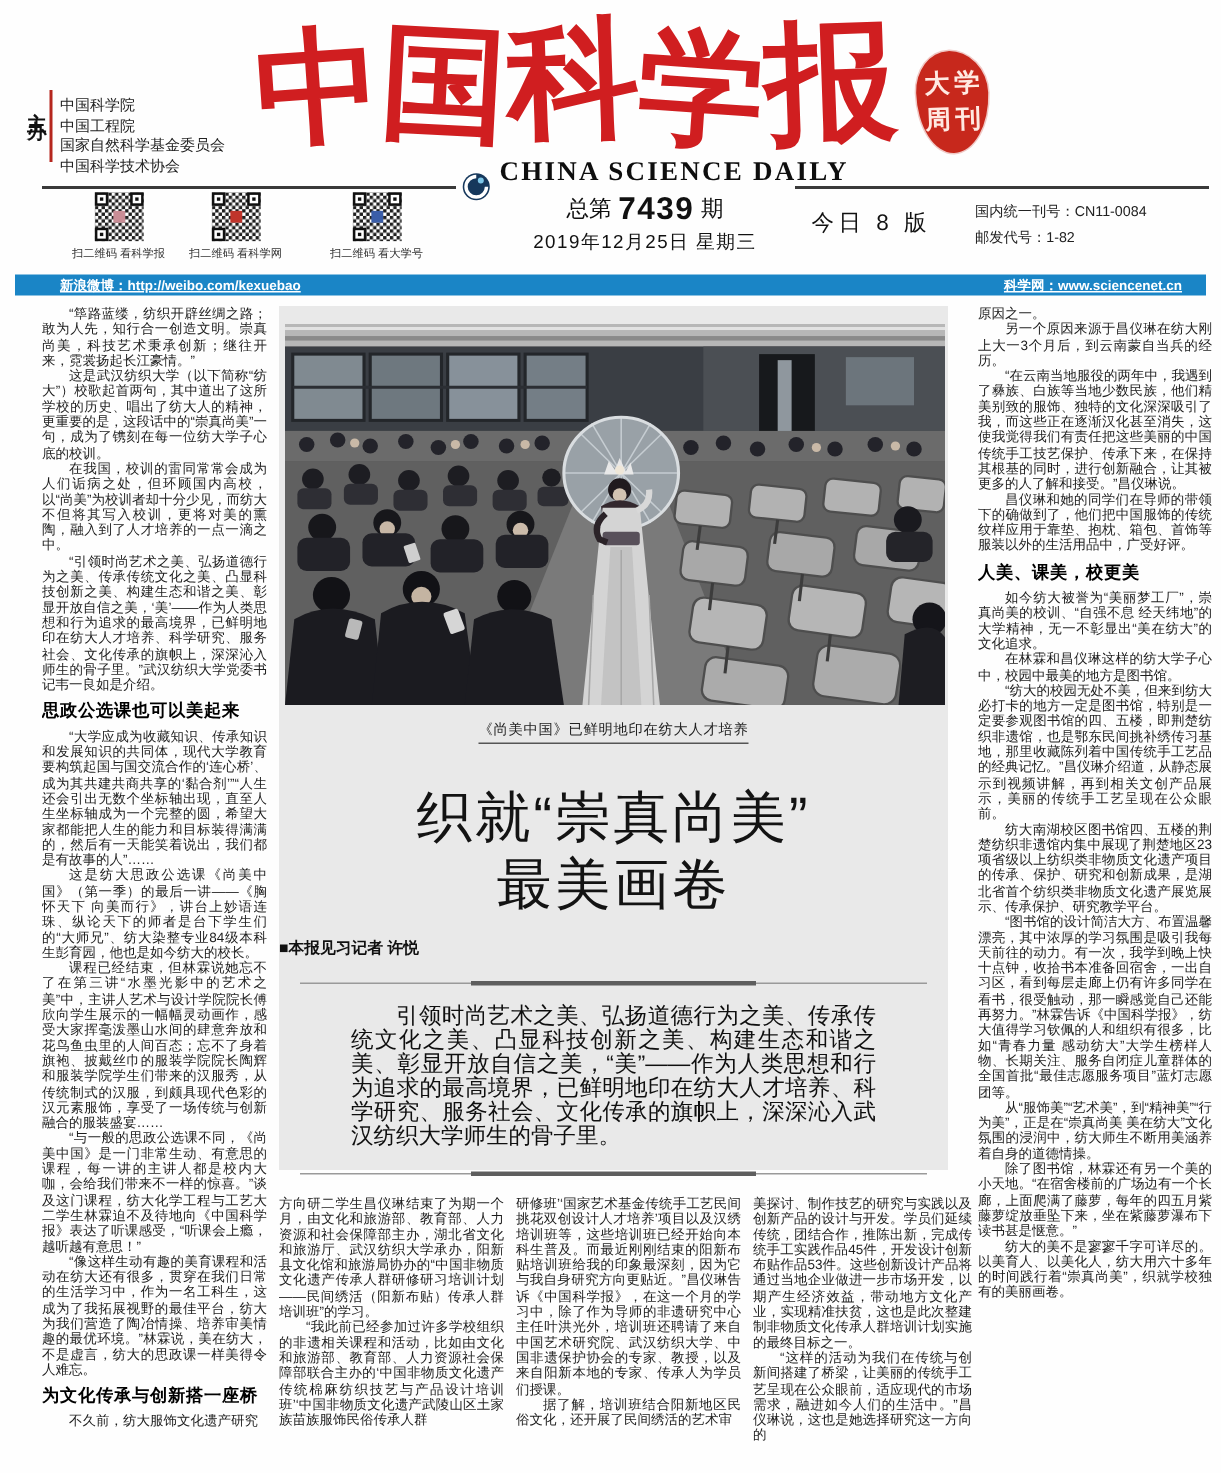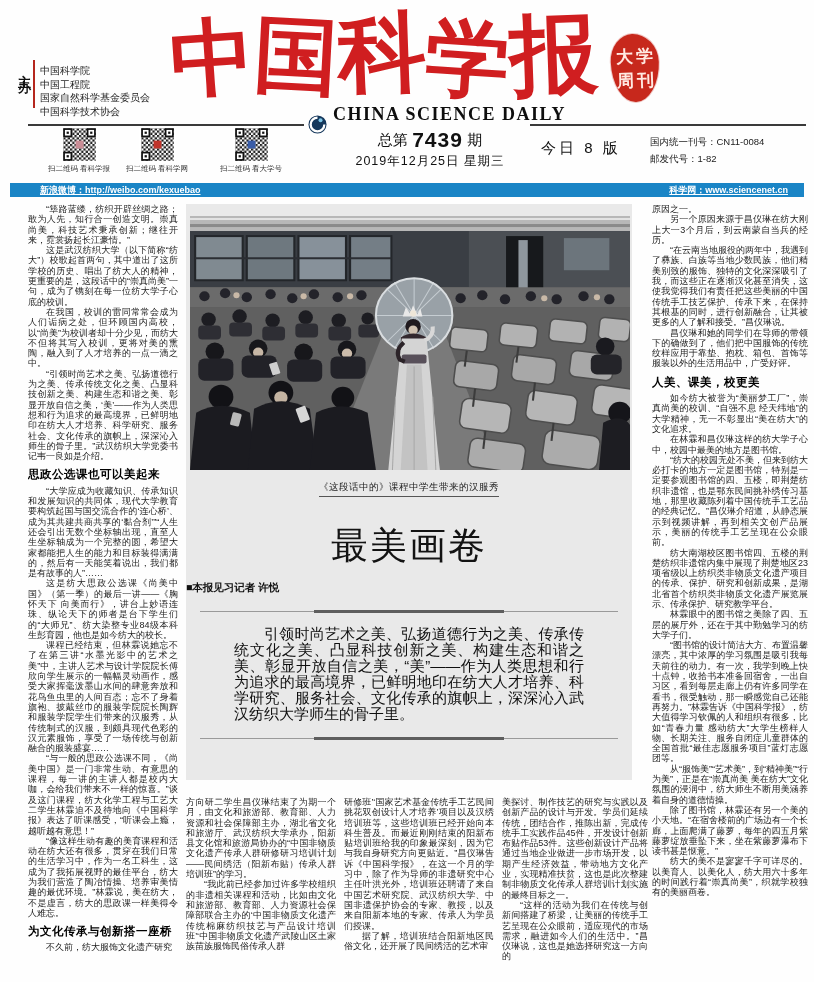--- a/index.html
+++ b/index.html
@@ -371,23 +371,24 @@
               <line x1="235" y1="180" x2="238" y2="253"></line>
               <line x1="217" y1="150" x2="217" y2="253"></line>
             </g>
             <rect x="205" y="138" width="24" height="9" rx="2" fill="#58505a"></rect>
             <path d="M207,126 q-9,8 -4,17 l5,2" fill="none" stroke="#2b2328" stroke-width="4"></path>
             <path d="M227,124 q9,-4 8,-14" fill="none" stroke="#d8d8d8" stroke-width="4"></path>
           </g>
         </svg>
       </div>
       <div class="caption-wrap">
-        <span class="caption">《这段话中的》课程中学生带来的汉服秀</span>
+        <span class="caption">《尚美中国》已鲜明地印在纺大人才培养</span>
       </div>
       <h1 class="headline">
+        <div>织就“崇真尚美”</div>
         <div>最美画卷</div>
       </h1>
       <div class="byline">■本报见习记者 许悦</div>
       <div class="divider"></div>
       <p class="lede">引领时尚艺术之美、弘扬道德行为之美、传承传统文化之美、凸显科技创新之美、构建生态和谐之美、彰显开放自信之美，“美”——作为人类思想和行为追求的最高境界，已鲜明地印在纺大人才培养、科学研究、服务社会、文化传承的旗帜上，深深沁入武汉纺织大学师生的骨子里。</p>
       <div class="divider"></div>
     </section>
 
     <section class="newscol col-a">
         <p class="para noindent">方向研二学生昌仪琳结束了为期一个月，由文化和旅游部、教育部、人力资源和社会保障部主办，湖北省文化和旅游厅、武汉纺织大学承办，阳新县文化馆和旅游局协办的“中国非物质文化遗产传承人群研修研习培训计划——民间绣活（阳新布贴）传承人群培训班”的学习。</p>
@@ -404,21 +405,20 @@
     <section class="newscol col-right">
         <p class="para noindent">原因之一。</p>
         <p class="para">另一个原因来源于昌仪琳在纺大刚上大一3个月后，到云南蒙自当兵的经历。</p>
         <p class="para">“在云南当地服役的两年中，我遇到了彝族、白族等当地少数民族，他们精美别致的服饰、独特的文化深深吸引了我，而这些正在逐渐汉化甚至消失，这使我觉得我们有责任把这些美丽的中国传统手工技艺保护、传承下来，在保持其根基的同时，进行创新融合，让其被更多的人了解和接受。”昌仪琳说。</p>
         <p class="para">昌仪琳和她的同学们在导师的带领下的确做到了，他们把中国服饰的传统纹样应用于靠垫、抱枕、箱包、首饰等服装以外的生活用品中，广受好评。</p>
         <h3 class="sec-hdr">人美、课美，校更美</h3>
         <p class="para">如今纺大被誉为“美丽梦工厂”，崇真尚美的校训、“自强不息 经天纬地”的大学精神，无一不彰显出“美在纺大”的文化追求。</p>
         <p class="para">在林霖和昌仪琳这样的纺大学子心中，校园中最美的地方是图书馆。</p>
         <p class="para">“纺大的校园无处不美，但来到纺大必打卡的地方一定是图书馆，特别是一定要参观图书馆的四、五楼，即荆楚纺织非遗馆，也是鄂东民间挑补绣传习基地，那里收藏陈列着中国传统手工艺品的经典记忆。”昌仪琳介绍道，从静态展示到视频讲解，再到相关文创产品展示，美丽的传统手工艺呈现在公众眼前。</p>
         <p class="para">纺大南湖校区图书馆四、五楼的荆楚纺织非遗馆内集中展现了荆楚地区23项省级以上纺织类非物质文化遗产项目的传承、保护、研究和创新成果，是湖北省首个纺织类非物质文化遗产展览展示、传承保护、研究教学平台。</p>
-        <p class="para">林霖眼中的图书馆之美除了四、五层的展厅外，还在于其中勤勉学习的纺大学子们。</p>
         <p class="para">“图书馆的设计简洁大方、布置温馨漂亮，其中浓厚的学习氛围是吸引我每天前往的动力。有一次，我学到晚上快十点钟，收拾书本准备回宿舍，一出自习区，看到每层走廊上仍有许多同学在看书，很受触动，那一瞬感觉自己还能再努力。”林霖告诉《中国科学报》，纺大值得学习钦佩的人和组织有很多，比如“青春力量 感动纺大”大学生榜样人物、长期关注、服务自闭症儿童群体的全国首批“最佳志愿服务项目”蓝灯志愿团等。</p>
         <p class="para">从“服饰美”“艺术美”，到“精神美”“行为美”，正是在“崇真尚美 美在纺大”文化氛围的浸润中，纺大师生不断用美涵养着自身的道德情操。</p>
         <p class="para">除了图书馆，林霖还有另一个美的小天地。“在宿舍楼前的广场边有一个长廊，上面爬满了藤萝，每年的四五月紫藤萝绽放垂坠下来，坐在紫藤萝瀑布下读书甚是惬意。”</p>
         <p class="para">纺大的美不是寥寥千字可详尽的。以美育人、以美化人，纺大用六十多年的时间践行着“崇真尚美”，织就学校独有的美丽画卷。</p>
       </section>
 
   </main>
 </div>
 
 </body></html>

